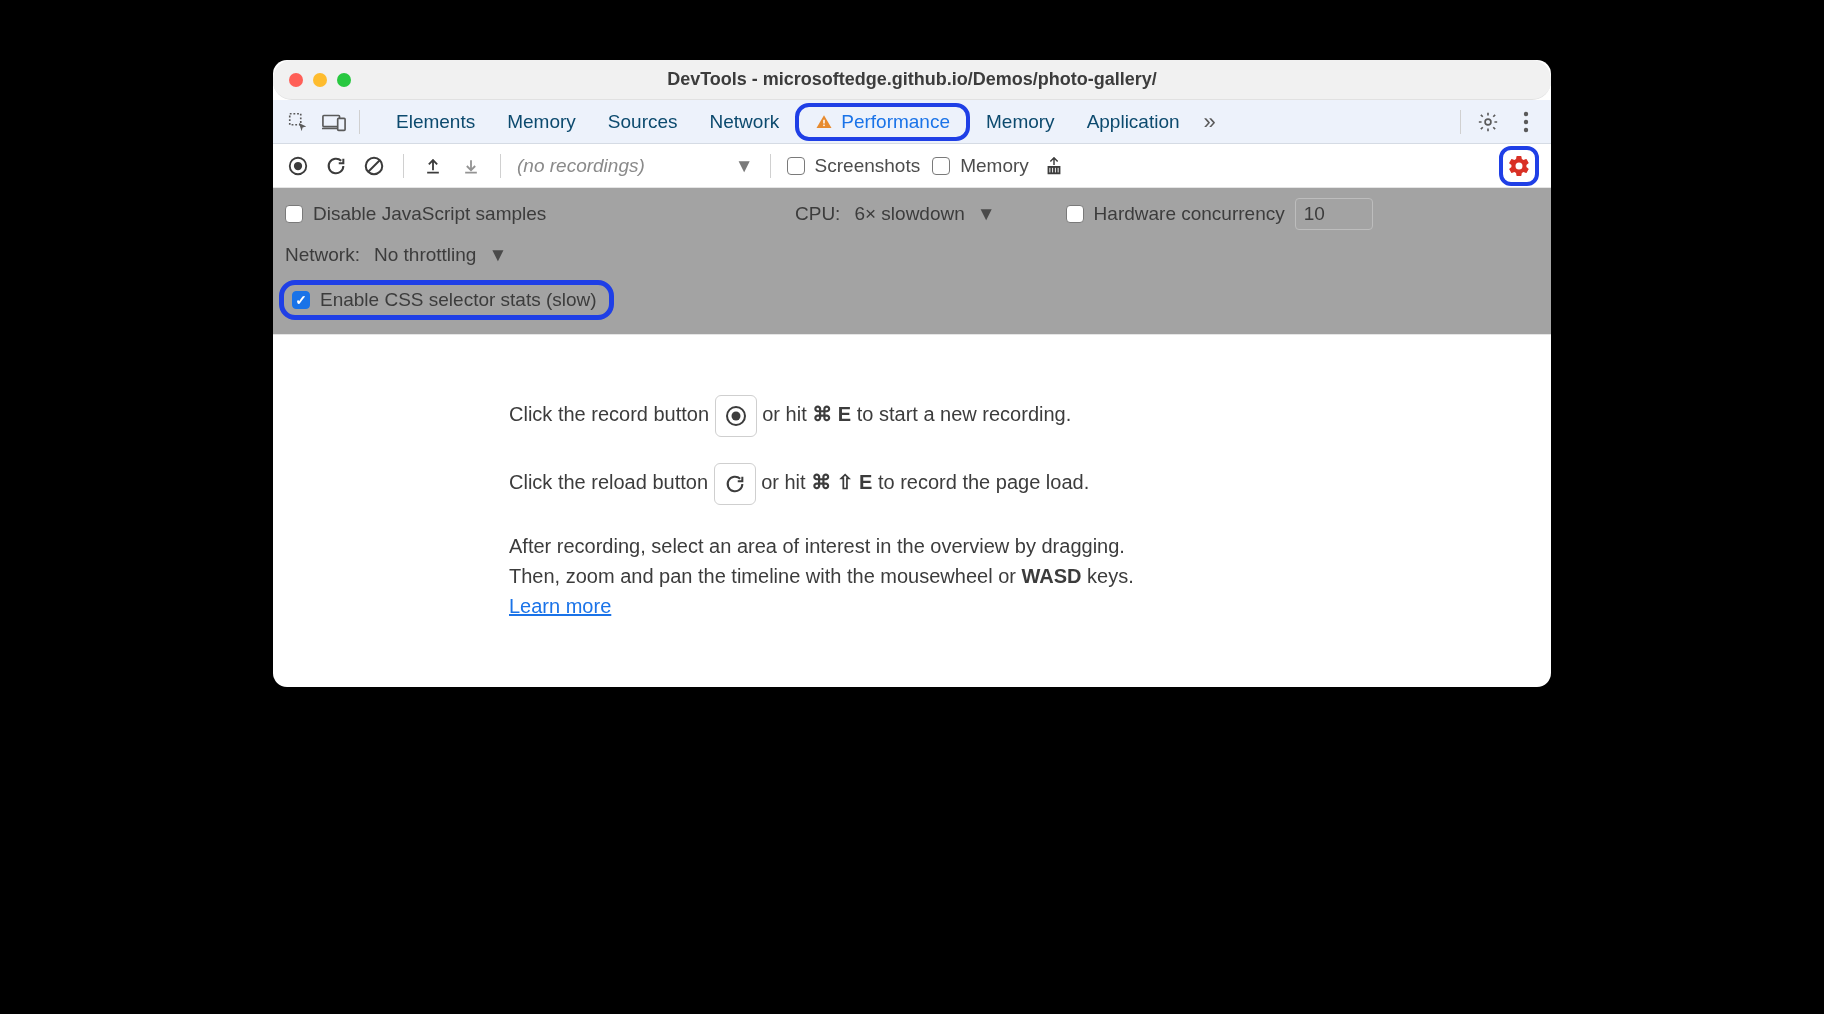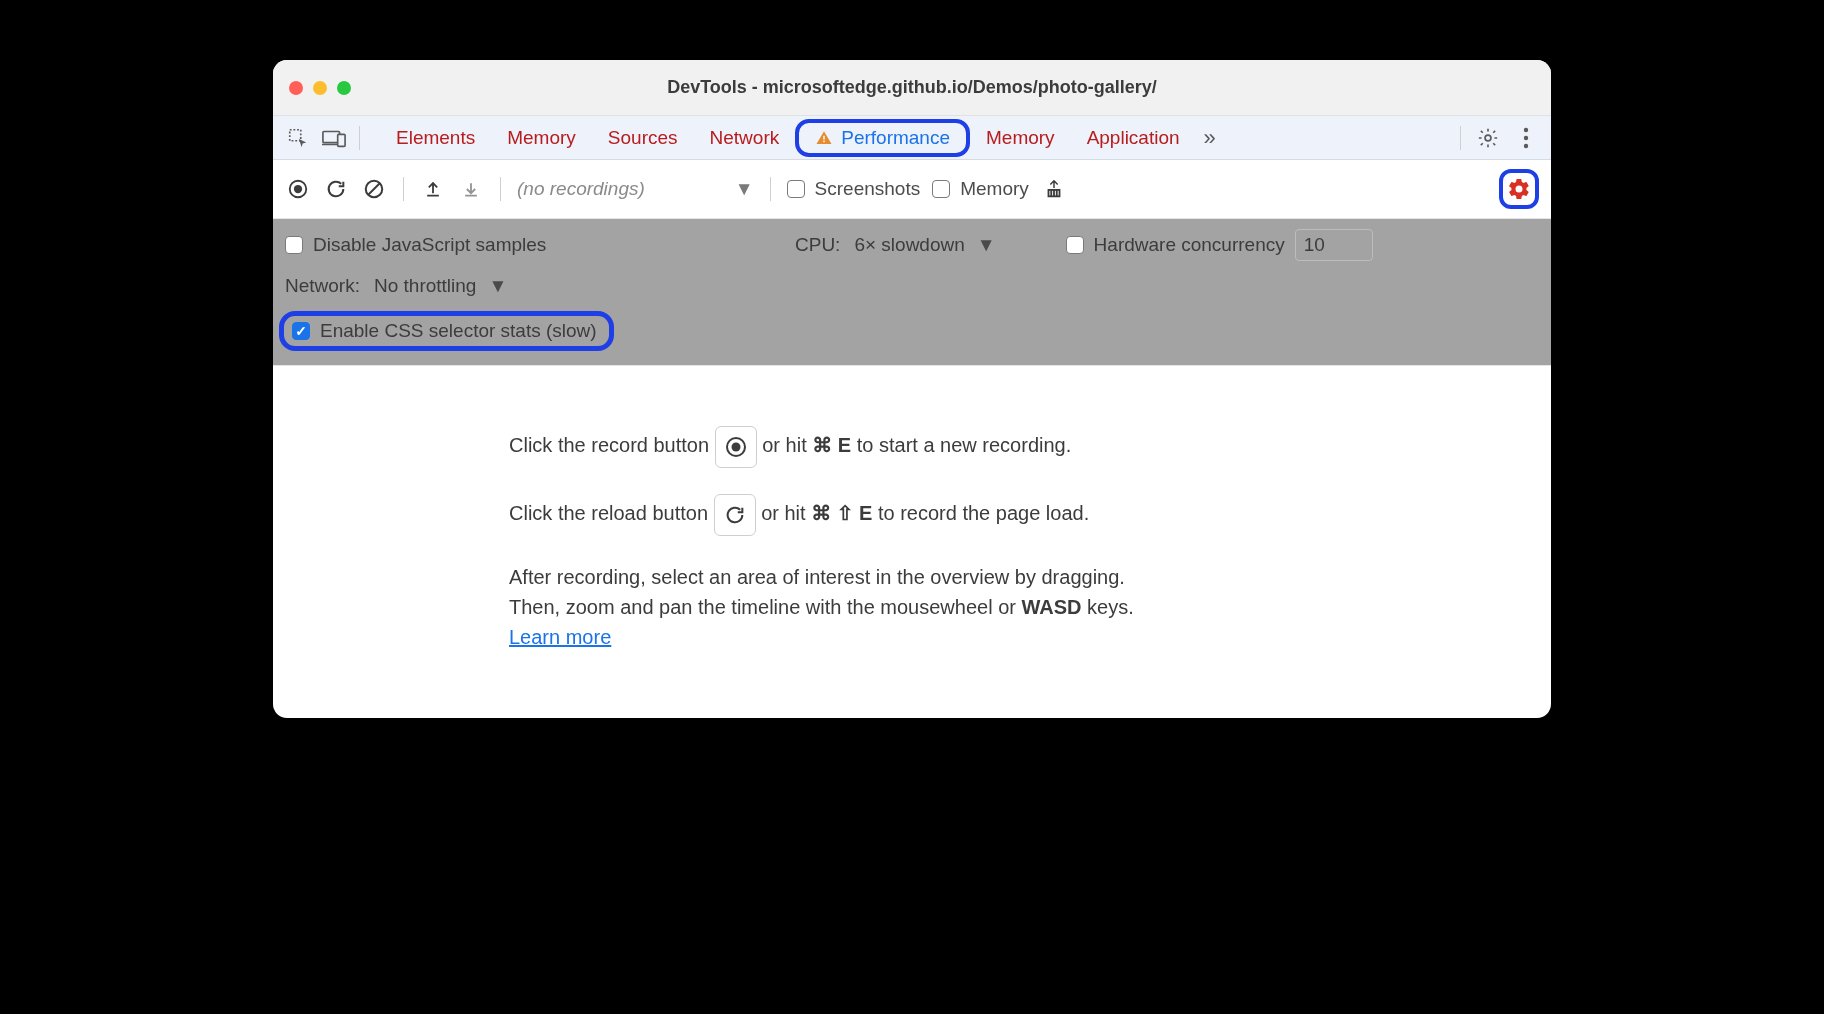--- a/index.html
+++ b/index.html
@@ -14,26 +14,27 @@
   padding-top: 60px;
 }
 .window {
   width: 1278px;
   background: #fff;
   border-radius: 14px;
   overflow: hidden;
   box-shadow: 0 25px 50px rgba(0,0,0,0.5);
 }
 .titlebar {
-  height: 56px;
+  height: 40px;
   background: #f1f1f1;
   display: flex;
   align-items: center;
   position: relative;
   border-bottom: 1px solid #e1e1e1;
+  border-radius: 19px;
 }
 .traffic { display: flex; gap: 10px; padding-left: 16px; }
 .tl { width: 14px; height: 14px; border-radius: 50%; }
 .tl.red { background: #ff5f57; }
 .tl.yellow { background: #febc2e; }
 .tl.green { background: #28c840; }
 .title {
   position: absolute; left: 0; right: 0; text-align: center;
   font-size: 18px; font-weight: 600; color: #3c3c3c;
 }
@@ -47,36 +48,36 @@
   gap: 6px;
 }
 .tabbar .icon-btn {
   width: 30px; height: 30px; display:flex; align-items:center; justify-content:center;
   color: #5a5a5a;
 }
 .tabs { display:flex; align-items:center; gap: 0; margin-left: 10px; flex: 1; }
 .tab {
   padding: 6px 16px;
   font-size: 19px;
-  color: #b91c1c;
+  color: #0c4a6e;
   cursor: pointer;
 }
 .tab.active-pill {
   color: #1a73e8;
   border: 4px solid #1f3fe6;
   border-radius: 14px;
   padding: 4px 16px;
   display:flex; align-items:center; gap:8px;
 }
 .warn-triangle { color:#d98326; }
 .tabbar .right { display:flex; align-items:center; gap:8px; margin-left:auto; }
 .more-tabs { font-size: 22px; color:#5a5a5a; padding:0 8px; }
 
 .toolbar {
-  height: 59px;
+  height: 44px;
   background:#fff;
   border-bottom:1px solid #e5e5e5;
   display:flex; align-items:center;
   padding: 0 12px;
   gap: 12px;
   font-size: 19px;
   color:#4c4c4c;
   position: relative;
 }
 .toolbar .ico {

